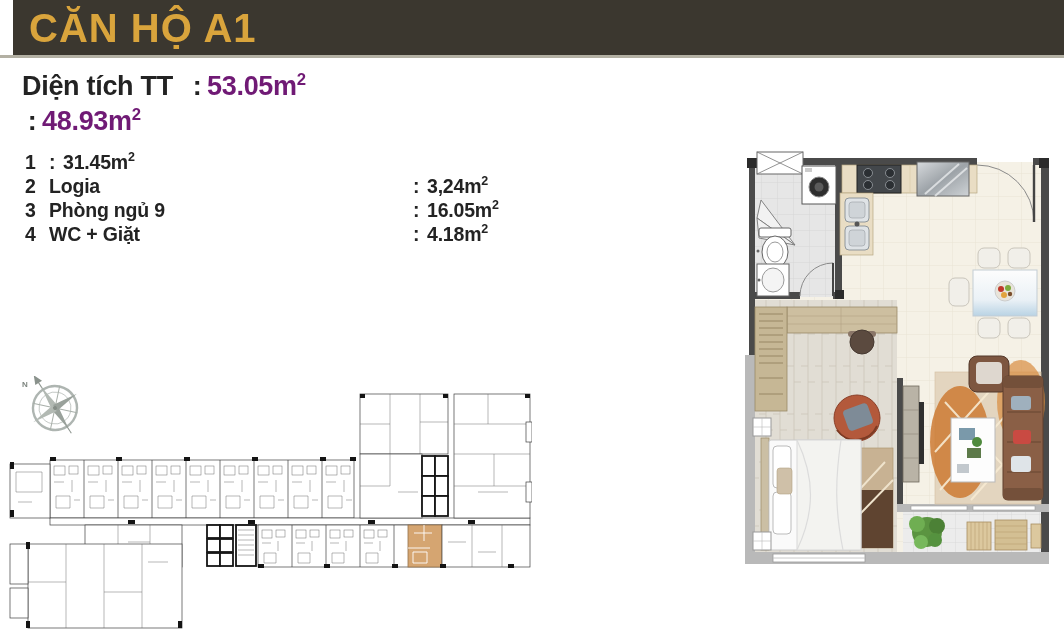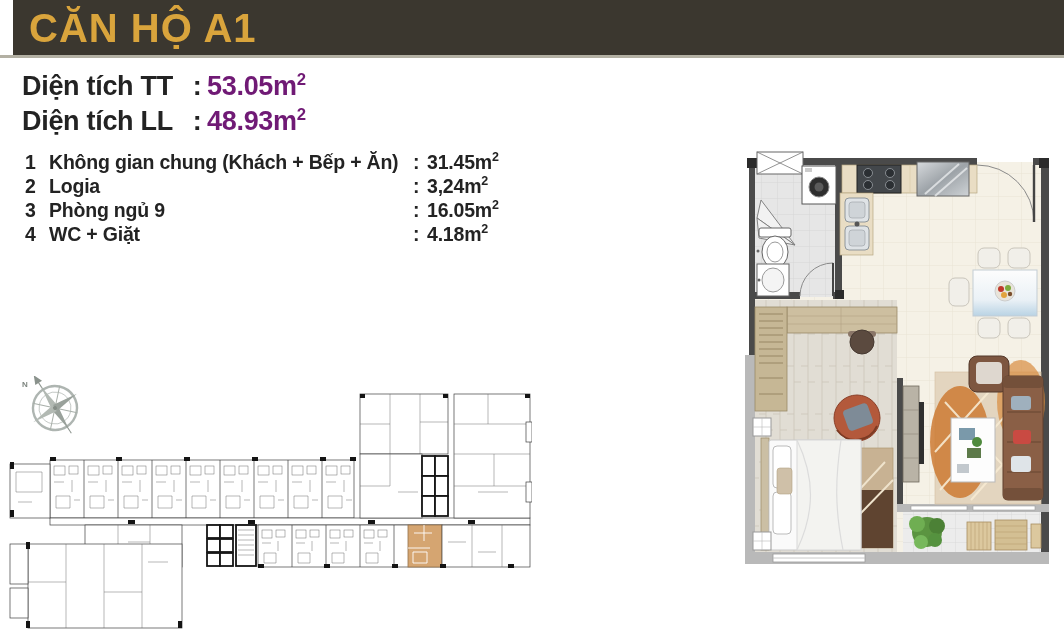--- a/index.html
+++ b/index.html
@@ -46,30 +46,28 @@
   </header>
   <div class="rule"></div>
 
   <section class="areas">
     <div class="arearow">
       <span class="lbl">Diện tích TT</span>
       <span class="colon">:</span>
       <span class="val"><span>53.05m</span><sup>2</sup></span>
     </div>
     <div class="arearow">
-      <span class="lbl">Diện tích LL</span>
       <span class="colon">:</span>
       <span class="val"><span>48.93m</span><sup>2</sup></span>
     </div>
   </section>
 
   <section class="rooms">
     <div class="roomrow">
       <span class="rno">1</span>
-      <span class="rname">Không gian chung (Khách + Bếp + Ăn)</span>
       <span class="rcolon">:</span>
       <span class="rval"><span>31.45m</span><sup>2</sup></span>
     </div>
     <div class="roomrow">
       <span class="rno">2</span>
       <span class="rname">Logia</span>
       <span class="rcolon">:</span>
       <span class="rval"><span>3,24m</span><sup>2</sup></span>
     </div>
     <div class="roomrow">

